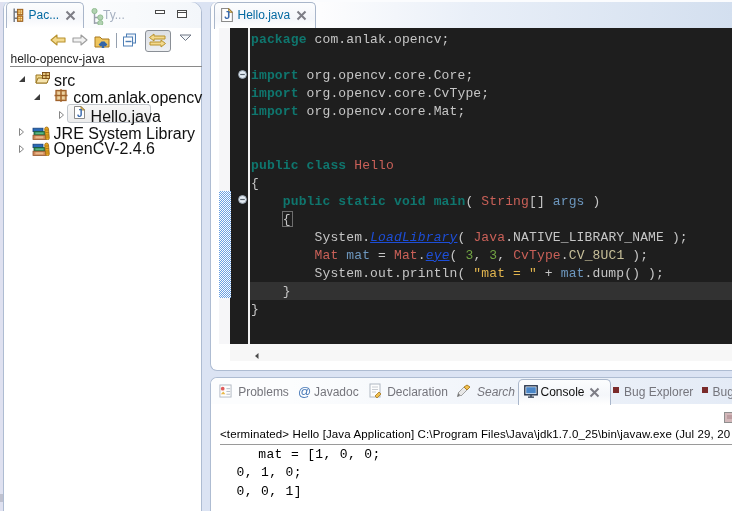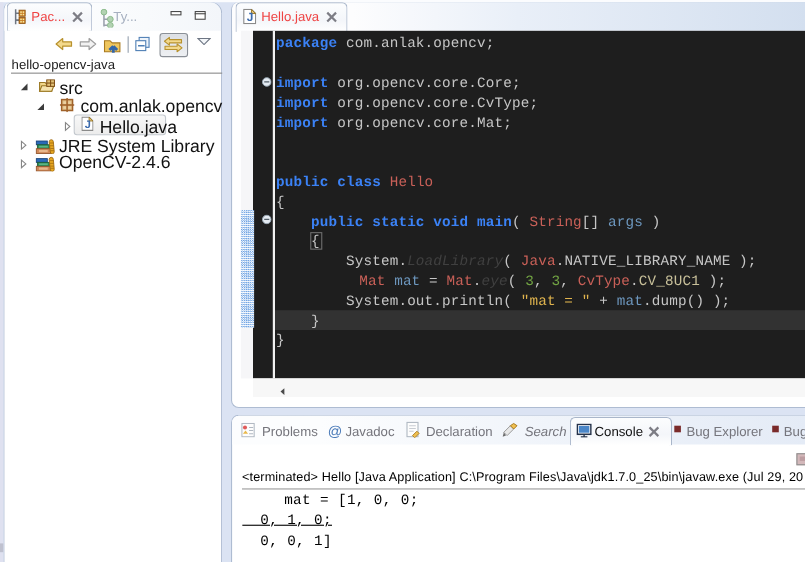--- a/index.html
+++ b/index.html
@@ -1,30 +1,30 @@
 <!DOCTYPE html>
 <html><head><meta charset="utf-8">
 <style>
 html,body{margin:0;padding:0;}
 body{width:732px;height:511px;overflow:hidden;background:#dbe3f3;font-family:"Liberation Sans",sans-serif;}
 #root{position:absolute;left:0;top:0;width:732px;height:511px;}
 .abs{position:absolute;}
 .card{position:absolute;background:#fff;border:1px solid #aebcd2;}
 .seltab{position:absolute;background:linear-gradient(#fcfdfe,#f4f6fa 60%,#fff);border:1px solid #a9b6ca;border-bottom:none;border-radius:5px 5px 0 0;}
-.tabtxt{position:absolute;font-size:12px;color:#ef4444;white-space:nowrap;}
+.tabtxt{position:absolute;font-size:12px;color:#0369a1;white-space:nowrap;}
 .graytxt{color:#a6b0c0;}
 .closex{position:absolute;width:11px;height:11px;}
 .codeline{position:absolute;font-family:"Liberation Mono",monospace;font-size:13px;letter-spacing:0.14px;white-space:pre;color:#c6c6c6;line-height:18px;height:18px;}
-.k{font-weight:bold;color:#3b82f6;}
+.k{font-weight:bold;color:#0f766e;}
 .t{color:#c96058;}
 .v{color:#6d97be;}
 .n{color:#71a343;}
 .s{color:#e0b44e;}
 .f{color:#c8c09a;}
-.m{font-style:italic;color:#404040;}
+.m{font-style:italic;color:#1d4ed8;text-decoration:underline;}
 .trow{position:absolute;font-size:16px;color:#111;white-space:nowrap;}
 .btmtab{position:absolute;font-size:12px;color:#75757c;white-space:nowrap;}
 .mono{position:absolute;font-family:"Liberation Mono",monospace;font-size:13px;letter-spacing:0.35px;color:#000;white-space:pre;}
 </style></head>
 <body>
 <div id="root">
   <div class="abs" style="left:0;top:0;width:732px;height:2px;background:#fbfcfe;"></div>
 
   <div class="card" style="left:3px;top:2px;width:197px;height:509px;border-radius:7px 10px 0 0;border-bottom:none;">
     <div class="abs" style="left:0;top:-1px;right:0;height:25.5px;background:linear-gradient(90deg,#fcfdfe 60px,#f8fafc 130px,#f3f6fa 100%);border-radius:6px 10px 0 0;"></div>
@@ -179,21 +179,21 @@
 
     <div class="codeline" style="left:40px;top:27.5px;"><span class="k">package</span> com.anlak.opencv;</div>
     <div class="codeline" style="left:40px;top:63.5px;"><span class="k">import</span> org.opencv.core.Core;</div>
     <div class="codeline" style="left:40px;top:81.5px;"><span class="k">import</span> org.opencv.core.CvType;</div>
     <div class="codeline" style="left:40px;top:99.5px;"><span class="k">import</span> org.opencv.core.Mat;</div>
     <div class="codeline" style="left:40px;top:153.5px;"><span class="k">public class</span> <span class="t">Hello</span></div>
     <div class="codeline" style="left:40px;top:171.5px;">{</div>
     <div class="codeline" style="left:40px;top:189.5px;">    <span class="k">public static void main</span>( <span class="t">String</span>[] <span class="v">args</span> )</div>
     <div class="codeline" style="left:40px;top:207.5px;">    {</div>
     <div class="codeline" style="left:40px;top:225.5px;">        System.<span class="m">LoadLibrary</span>( <span class="t">Java</span>.NATIVE_LIBRARY_NAME );</div>
-    <div class="codeline" style="left:40px;top:243.5px;padding-left:12px;">        <span class="t">Mat</span> <span class="v">mat</span> = <span class="t">Mat</span>.<span class="m">eye</span>( <span class="n">3</span>, <span class="n">3</span>, <span class="t">CvType</span>.<span class="f">CV_8UC1</span> );</div>
+    <div class="codeline" style="left:40px;top:243.5px;">        <span class="t">Mat</span> <span class="v">mat</span> = <span class="t">Mat</span>.<span class="m">eye</span>( <span class="n">3</span>, <span class="n">3</span>, <span class="t">CvType</span>.<span class="f">CV_8UC1</span> );</div>
     <div class="codeline" style="left:40px;top:261.5px;">        System.out.println( <span class="s">"mat = "</span> + <span class="v">mat</span>.dump() );</div>
     <div class="codeline" style="left:40px;top:279.5px;">    }</div>
     <div class="codeline" style="left:40px;top:297.5px;">}</div>
 
     <div class="abs" style="left:19px;top:341px;width:502px;height:17px;background:#f7f7f7;"></div>
     <svg class="abs" style="left:42px;top:348.5px;" width="8" height="8" viewBox="0 0 8 8">
         <path d="M5.5 1 L2 4 L5.5 7 Z" fill="#4a4a4a"></path>
       </svg>
   </div>
 
@@ -237,19 +237,19 @@
     <div class="btmtab" style="left:413px;top:7px;">Bug Explorer</div>
     <div class="abs" style="left:491px;top:8.5px;width:6px;height:6px;background:#7a2a2a;"></div>
     <div class="btmtab" style="left:501.5px;top:7px;">Bug</div>
 
     <div class="abs" style="left:513px;top:33.8px;width:12px;height:9px;background:#d3b8ba;border:1.5px solid #8f8f8f;"></div>
     <div class="abs" style="left:516px;top:36.5px;width:9px;height:4.5px;background:#bd9da1;"></div>
 
     <div class="abs" style="left:9px;top:50px;font-size:11.5px;letter-spacing:0.12px;color:#000;white-space:nowrap;">&lt;terminated&gt; Hello [Java Application] C:\Program Files\Java\jdk1.7.0_25\bin\javaw.exe (Jul 29, 20</div>
     <div class="abs" style="left:9px;top:66px;width:513px;height:1px;background:#9a9a9a;"></div>
     <div class="mono" style="left:9.3px;top:68.5px;margin-left:38px;">mat = [1, 0, 0;</div>
-    <div class="mono" style="left:9.3px;top:87px;text-decoration:underline;">  0, 1, 0;</div>
+    <div class="mono" style="left:9.3px;top:87px;">  0, 1, 0;</div>
     <div class="mono" style="left:9.3px;top:105.5px;">  0, 0, 1]</div>
   </div>
 
   <div class="abs" style="left:0;top:2px;width:3px;height:509px;background:#dfe1f0;"></div>
   <div class="abs" style="left:0;top:494px;width:3px;height:8px;background:#bfc1cf;"></div>
 </div>
 
 </body></html>

